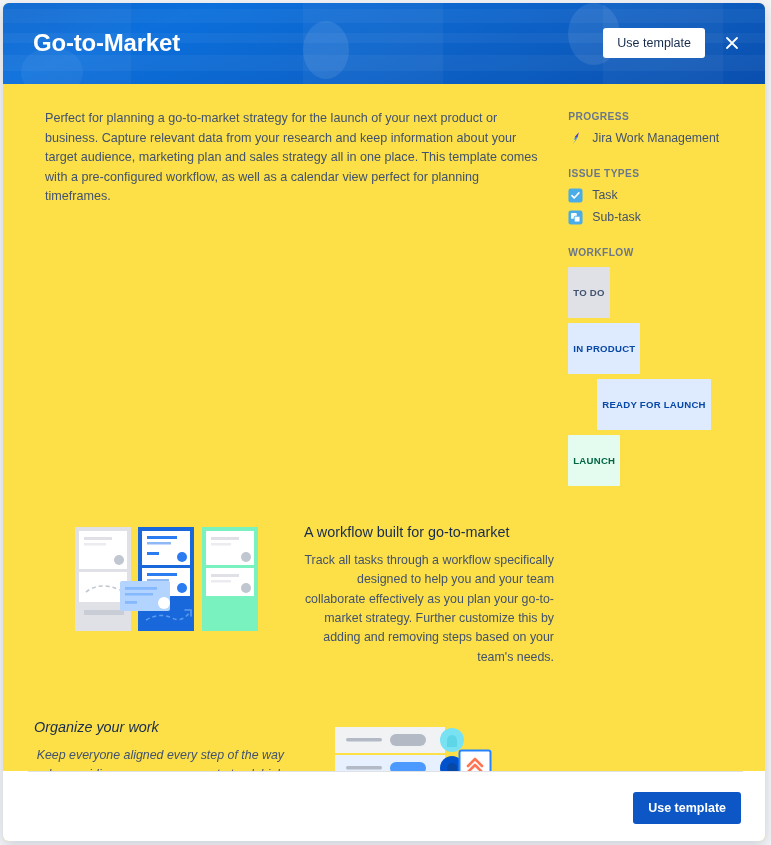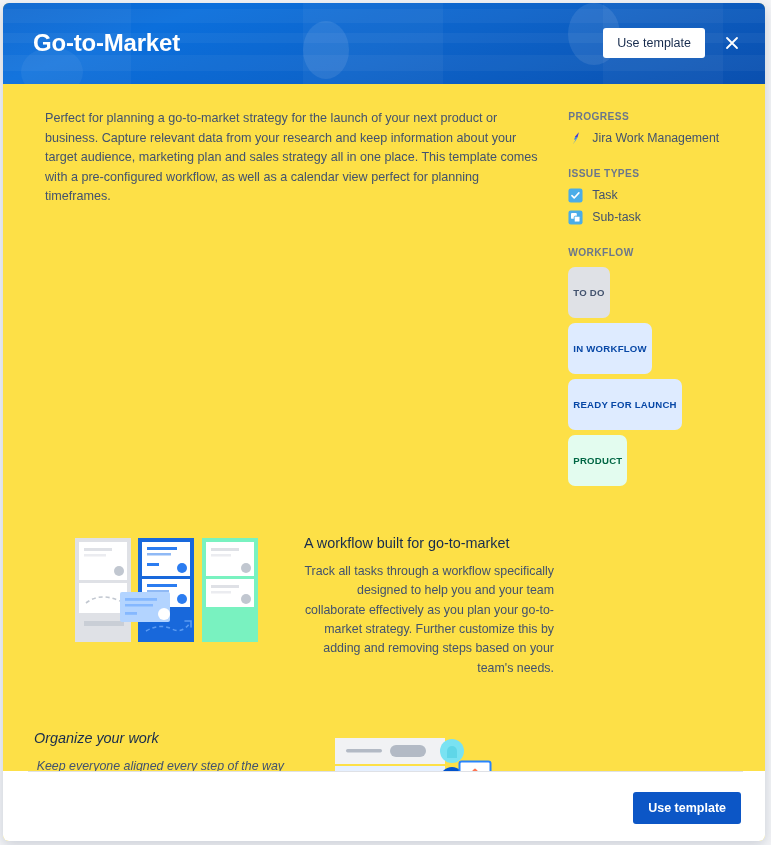--- a/index.html
+++ b/index.html
@@ -123,35 +123,35 @@
     font-size: 12.3px;
     color: #42526e;
   }
   .ico16 { width: 15px; height: 15px; flex: 0 0 15px; }
   .chip {
     display: inline-block;
     font-size: 9.6px;
     font-weight: bold;
     letter-spacing: 0.25px;
     padding: 20px 5px;
-    border-radius: 7px;
+    border-radius: 1px;
     margin-bottom: 5px;
   }
   .chip-todo     { background: #dfe1e6; color: #42526e; }
   .chip-progress { background: #deebff; color: #0747a6; }
-  .chip-ready    { background: #deebff; color: #0747a6; }
+  .chip-ready    { background: #deebff; color: #0747a6; margin-left: 29px; }
   .chip-launch   { background: #e3fcef; color: #006644; }
 
   
   .feature {
     display: flex;
     align-items: flex-start;
     padding: 0 26px 0 31px;
   }
-  .f1 { margin-top: 22px; padding-left: 36px; }
+  .f1 { margin-top: 11px; padding-left: 36px; }
   .f2 { margin-top: 52px; font-style: italic; }
   .f3 { margin-top: 30px; }
   .feat-art {
     flex: 0 0 auto;
     display: flex;
     align-items: flex-start;
     justify-content: center;
   }
   .feat-copy { flex: 0 0 auto; width: 250px; }
   .feat-title {
@@ -265,23 +265,23 @@
                 </svg>
               </span>
               <span>Sub-task</span>
             </div>
           </div>
 
           <div class="meta-group">
             <div class="meta-label">WORKFLOW</div>
             <div>
               <div><span class="chip chip-todo">TO DO</span></div>
-              <div><span class="chip chip-progress">IN WORKFLOW</span></div>
+              <div><span class="chip chip-progress">IN PRODUCT</span></div>
               <div><span class="chip chip-ready">READY FOR LAUNCH</span></div>
-              <div><span class="chip chip-launch">PRODUCT</span></div>
+              <div><span class="chip chip-launch">LAUNCH</span></div>
             </div>
           </div>
 
         </div>
       </div>
 
       <div class="feature f1">
         <div class="feat-art" style="width:265px;">
           <svg width="200" height="110" viewBox="0 0 200 110" aria-hidden="true">
 

